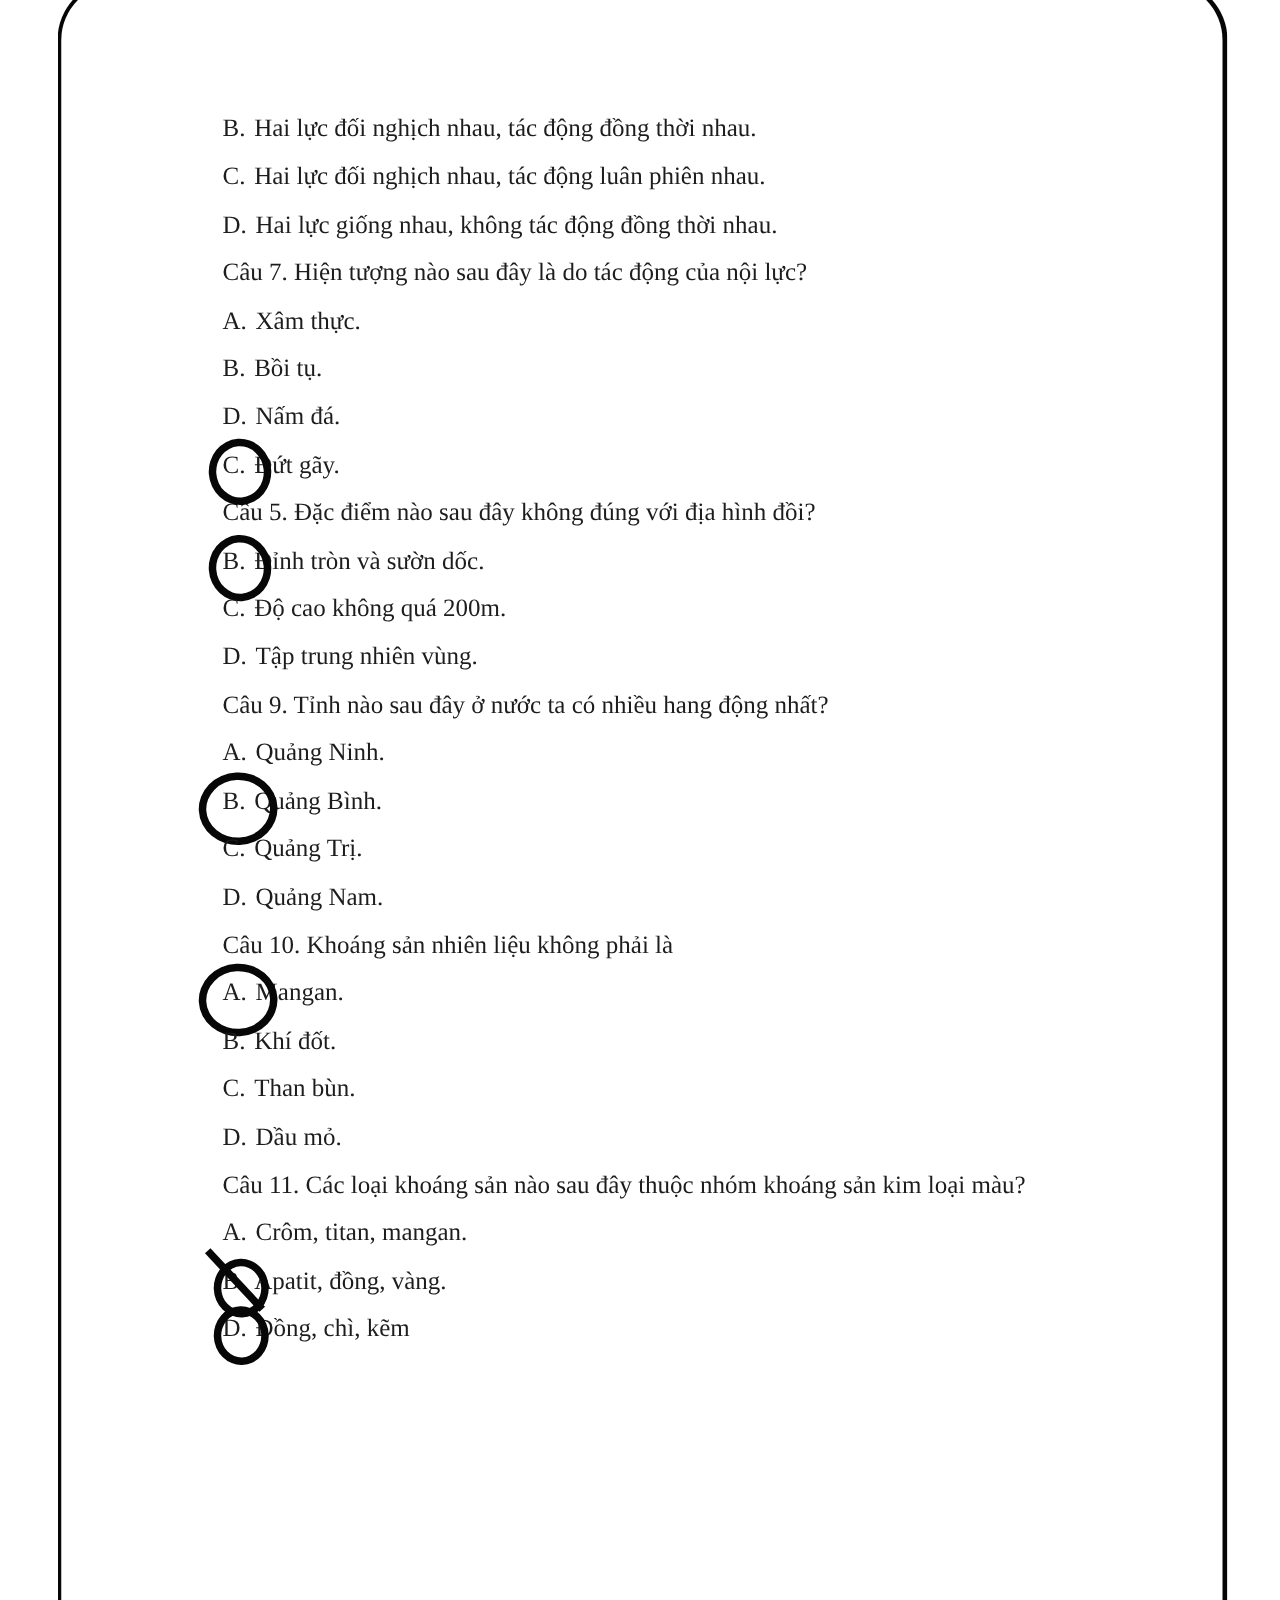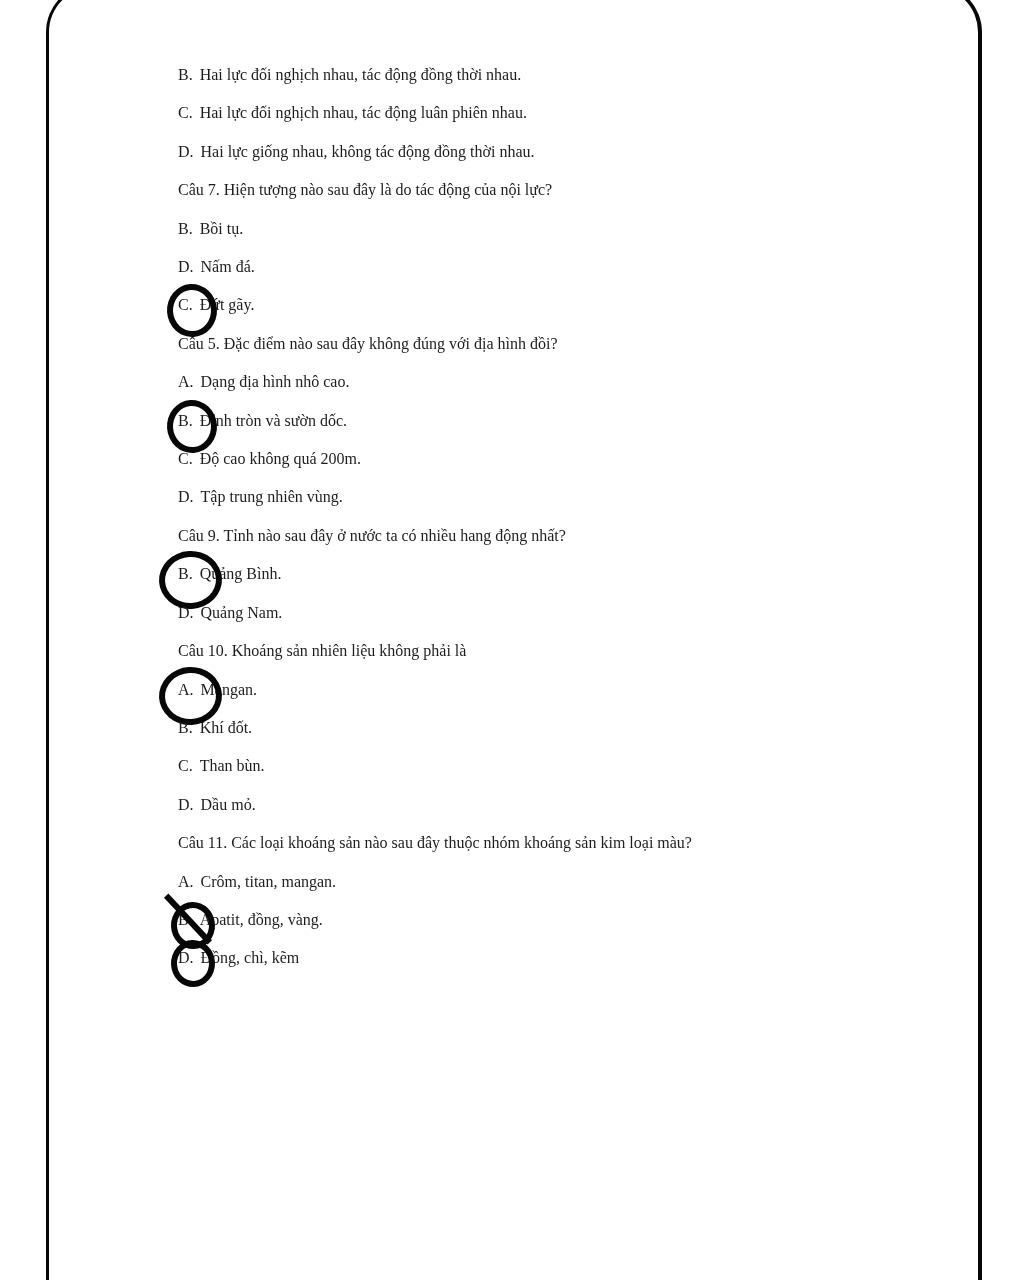--- a/index.html
+++ b/index.html
@@ -18,23 +18,23 @@
     position:absolute;
     left:46px; top:-16px;
     width:936px; height:1340px;
     border:3px solid #060606;
     border-right-width:4px;
     border-bottom:none;
     border-radius:48px 48px 0 0;
   }
   .quiz {
     position:absolute;
-    left:178px; top:56px;
+    left:178px; top:84px;
     width:756px;
-    font-size:16px;
+    font-size:20px;
     line-height:38.4px;
   }
   .line { white-space:nowrap; }
   .line.header { font-weight:normal; white-space:normal; }
   .label-wrap { position:relative; display:inline-block; margin-right:7px; }
   .opt-label { display:inline-block; }
   
   .mark::before {
     content:"";
     position:absolute;
@@ -58,30 +58,32 @@
 </style>
 </head>
 <body>
 
 <div class="frame"></div>
 <div class="quiz">
     <div class="line option"><span class="label-wrap"><span class="opt-label">B.</span></span><span class="opt-text">Hai lực đối nghịch nhau, tác động đồng thời nhau.</span></div>
     <div class="line option"><span class="label-wrap"><span class="opt-label">C.</span></span><span class="opt-text">Hai lực đối nghịch nhau, tác động luân phiên nhau.</span></div>
     <div class="line option"><span class="label-wrap"><span class="opt-label">D.</span></span><span class="opt-text">Hai lực giống nhau, không tác động đồng thời nhau.</span></div>
     <div class="line header"><span class="q-number">Câu 7.</span> <span class="q-text">Hiện tượng nào sau đây là do tác động của nội lực?</span></div>
+    <div class="line option"><span class="label-wrap"><span class="opt-label">A.</span></span><span class="opt-text">Xâm thực.</span></div>
     <div class="line option"><span class="label-wrap"><span class="opt-label">B.</span></span><span class="opt-text">Bồi tụ.</span></div>
     <div class="line option"><span class="label-wrap"><span class="opt-label">D.</span></span><span class="opt-text">Nấm đá.</span></div>
     <div class="line option"><span class="label-wrap mark mark-circle size-medium"><span class="opt-label">C.</span></span><span class="opt-text">Đứt gãy.</span></div>
     <div class="line header"><span class="q-number">Câu 5.</span> <span class="q-text">Đặc điểm nào sau đây không đúng với địa hình đồi?</span></div>
-    <div class="line option"><span class="label-wrap"><span class="opt-label">A.</span></span><span class="opt-text">Dạng địa hình nhô cao.</span></div>
     <div class="line option"><span class="label-wrap mark mark-circle size-medium"><span class="opt-label">B.</span></span><span class="opt-text">Đỉnh tròn và sườn dốc.</span></div>
     <div class="line option"><span class="label-wrap"><span class="opt-label">C.</span></span><span class="opt-text">Độ cao không quá 200m.</span></div>
     <div class="line option"><span class="label-wrap"><span class="opt-label">D.</span></span><span class="opt-text">Tập trung nhiên vùng.</span></div>
     <div class="line header"><span class="q-number">Câu 9.</span> <span class="q-text">Tỉnh nào sau đây ở nước ta có nhiều hang động nhất?</span></div>
+    <div class="line option"><span class="label-wrap"><span class="opt-label">A.</span></span><span class="opt-text">Quảng Ninh.</span></div>
     <div class="line option"><span class="label-wrap mark mark-circle size-large"><span class="opt-label">B.</span></span><span class="opt-text">Quảng Bình.</span></div>
+    <div class="line option"><span class="label-wrap"><span class="opt-label">C.</span></span><span class="opt-text">Quảng Trị.</span></div>
     <div class="line option"><span class="label-wrap"><span class="opt-label">D.</span></span><span class="opt-text">Quảng Nam.</span></div>
     <div class="line header"><span class="q-number">Câu 10.</span> <span class="q-text">Khoáng sản nhiên liệu không phải là</span></div>
     <div class="line option"><span class="label-wrap mark mark-circle size-large"><span class="opt-label">A.</span></span><span class="opt-text">Mangan.</span></div>
     <div class="line option"><span class="label-wrap"><span class="opt-label">B.</span></span><span class="opt-text">Khí đốt.</span></div>
     <div class="line option"><span class="label-wrap"><span class="opt-label">C.</span></span><span class="opt-text">Than bùn.</span></div>
     <div class="line option"><span class="label-wrap"><span class="opt-label">D.</span></span><span class="opt-text">Dầu mỏ.</span></div>
     <div class="line header"><span class="q-number">Câu 11.</span> <span class="q-text">Các loại khoáng sản nào sau đây thuộc nhóm khoáng sản kim loại màu?</span></div>
     <div class="line option"><span class="label-wrap"><span class="opt-label">A.</span></span><span class="opt-text">Crôm, titan, mangan.</span></div>
     <div class="line option"><span class="label-wrap mark mark-circle-crossed size-small"><span class="opt-label">B.</span></span><span class="opt-text">Apatit, đồng, vàng.</span></div>
     <div class="line option"><span class="label-wrap mark mark-circle size-small"><span class="opt-label">D.</span></span><span class="opt-text">Đồng, chì, kẽm</span></div>

